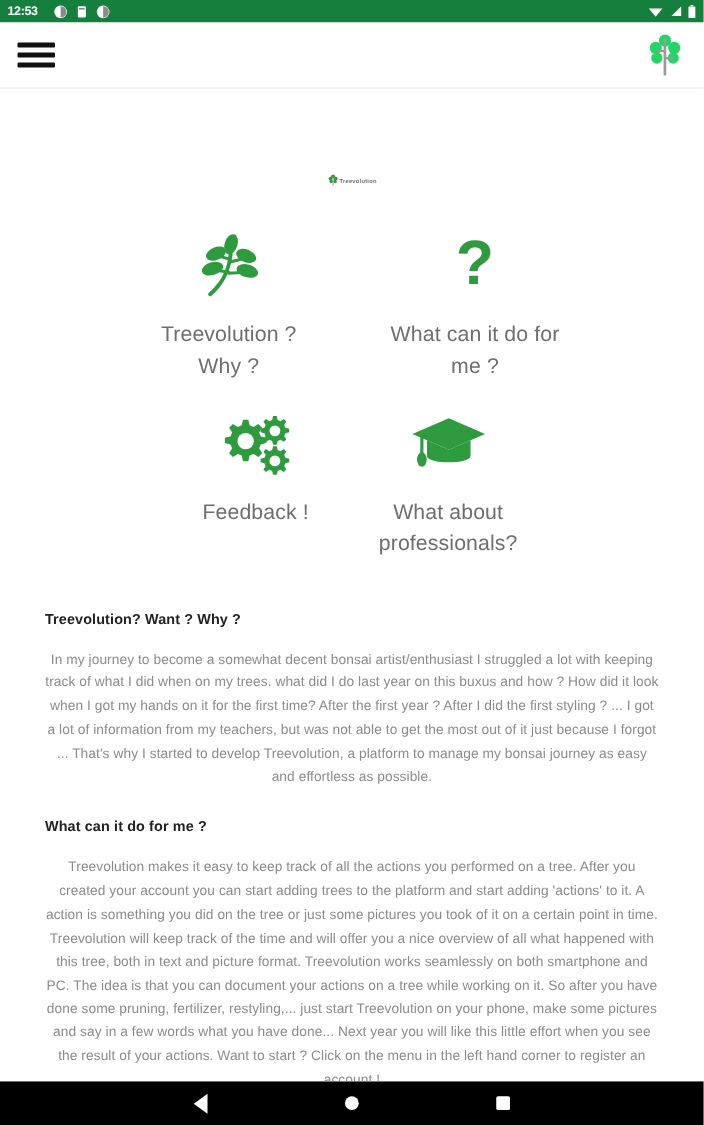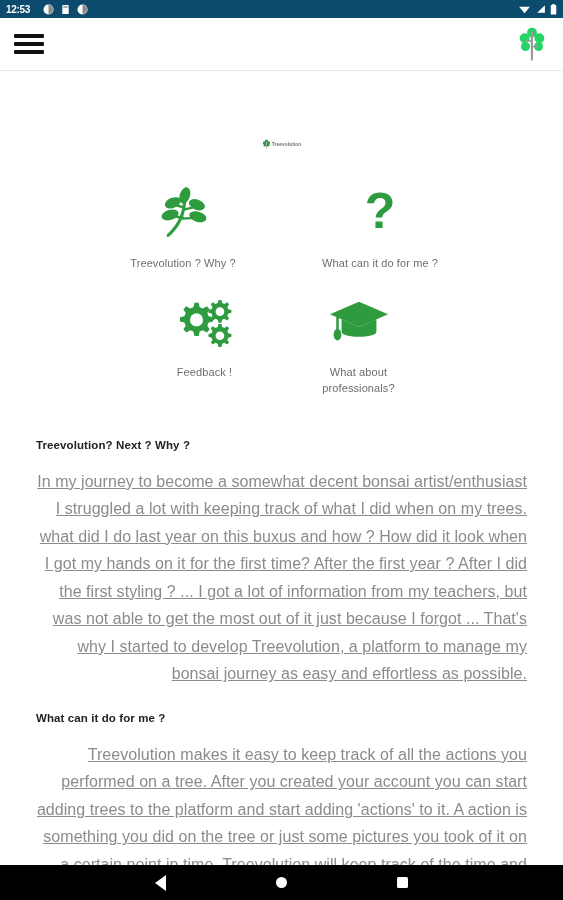--- a/index.html
+++ b/index.html
@@ -6,21 +6,21 @@
   html, body {
     width: 563px; height: 900px;
     font-family: "Liberation Sans", sans-serif;
     background: #ffffff;
     overflow: hidden;
   }
   .phone { width: 563px; height: 900px; position: relative; display: flex; flex-direction: column; background:#fff; }
 
   
   .statusbar {
-    height: 18px; background: #0c4a6e; color: #ffffff;
+    height: 18px; background: #15803d; color: #ffffff;
     display: flex; align-items: center; padding: 0 6px;
     font-size: 10px; font-weight: bold; flex: 0 0 18px;
   }
   .sb-time { letter-spacing: -0.3px; margin-right: 7px; font-size:10px; }
   .sb-left { display:flex; align-items:center; gap:6px; }
   .sb-spacer { flex: 1; }
   .sb-right { display:flex; align-items:center; gap:4px; }
   .notif-ic { width:11px; height:11px; display:block; }
   .wifi-ic { width:13px; height:10px; }
   .sig-ic { width:11px; height:10px; }
@@ -46,34 +46,34 @@
 
   .tiles-row {
     display:flex; justify-content:center; align-items:flex-start;
   }
   .tiles-row.row1 { margin-top: 36px; gap: 52px; }
   .tiles-row.row2 { margin-top: 22px; gap: 34px; }
 
   .tile { width: 145px; display:flex; flex-direction:column; align-items:center; cursor:pointer; }
   .tile .icon-wrap { height: 58px; display:flex; align-items:center; justify-content:center; }
   .tile .tile-label {
-    margin-top: 13px; font-size: 11px; color: #6e6e6e; text-align:center;
+    margin-top: 13px; font-size: 17px; color: #6e6e6e; text-align:center;
     line-height: 1.45; letter-spacing: 0.1px;
   }
   .tile.small { width: 120px; }
 
   .article { padding: 0 36px; margin-top: 42px; }
   .art-h {
     font-size: 11.5px; font-weight: bold; color: #222; letter-spacing: 0.1px;
     margin-bottom: 17px;
   }
   .art-h.tight { margin-bottom: 0; }
   .art-p {
-    font-size: 16px; color: #8b8b8b; line-height: 1.72; letter-spacing: 0.05px;
-    text-align: right; margin-bottom: 24px; text-decoration: underline;
+    font-size: 11px; color: #8b8b8b; line-height: 1.72; letter-spacing: 0.05px;
+    text-align: center; margin-bottom: 24px;
   }
 
   
   .navbar {
     height: 35px; background:#000; display:flex; align-items:center;
     justify-content:center; gap: 110px; flex: 0 0 35px;
   }
   .nav-back { width:0; height:0; border-top:8px solid transparent; border-bottom:8px solid transparent; border-right:11px solid #fff; cursor:pointer; }
   .nav-home { width:11px; height:11px; border-radius:50%; background:#fff; cursor:pointer; }
   .nav-recent { width:11px; height:11px; background:#fff; border-radius:1.5px; cursor:pointer; }
@@ -212,21 +212,21 @@
             <rect x="8.5" y="17" width="2.6" height="17" fill="#2e9b3f"></rect>
             <ellipse cx="9.8" cy="37" rx="4" ry="6" fill="#2e9b3f"></ellipse>
           </svg>
         </div>
         <div class="tile-label">What about professionals?</div>
       </div>
 
     </div>
 
     <div class="article">
-      <div class="art-h">Treevolution? Next ? Why ?</div>
+      <div class="art-h">Treevolution? Want ? Why ?</div>
       <div class="art-p">In my journey to become a somewhat decent bonsai artist/enthusiast I struggled a lot with keeping track of what I did when on my trees. what did I do last year on this buxus and how ? How did it look when I got my hands on it for the first time? After the first year ? After I did the first styling ? ... I got a lot of information from my teachers, but was not able to get the most out of it just because I forgot ... That's why I started to develop Treevolution, a platform to manage my bonsai journey as easy and effortless as possible.</div>
 
       <div class="art-h">What can it do for me ?</div>
       <div class="art-p">Treevolution makes it easy to keep track of all the actions you performed on a tree. After you created your account you can start adding trees to the platform and start adding 'actions' to it. A action is something you did on the tree or just some pictures you took of it on a certain point in time. Treevolution will keep track of the time and will offer you a nice overview of all what happened with this tree, both in text and picture format. Treevolution works seamlessly on both smartphone and PC. The idea is that you can document your actions on a tree while working on it. So after you have done some pruning, fertilizer, restyling,... just start Treevolution on your phone, make some pictures and say in a few words what you have done... Next year you will like this little effort when you see the result of your actions. Want to start ? Click on the menu in the left hand corner to register an account !</div>
 
       <div class="art-h tight">But can it do more ?</div>
 
     </div>
 
   </div>

